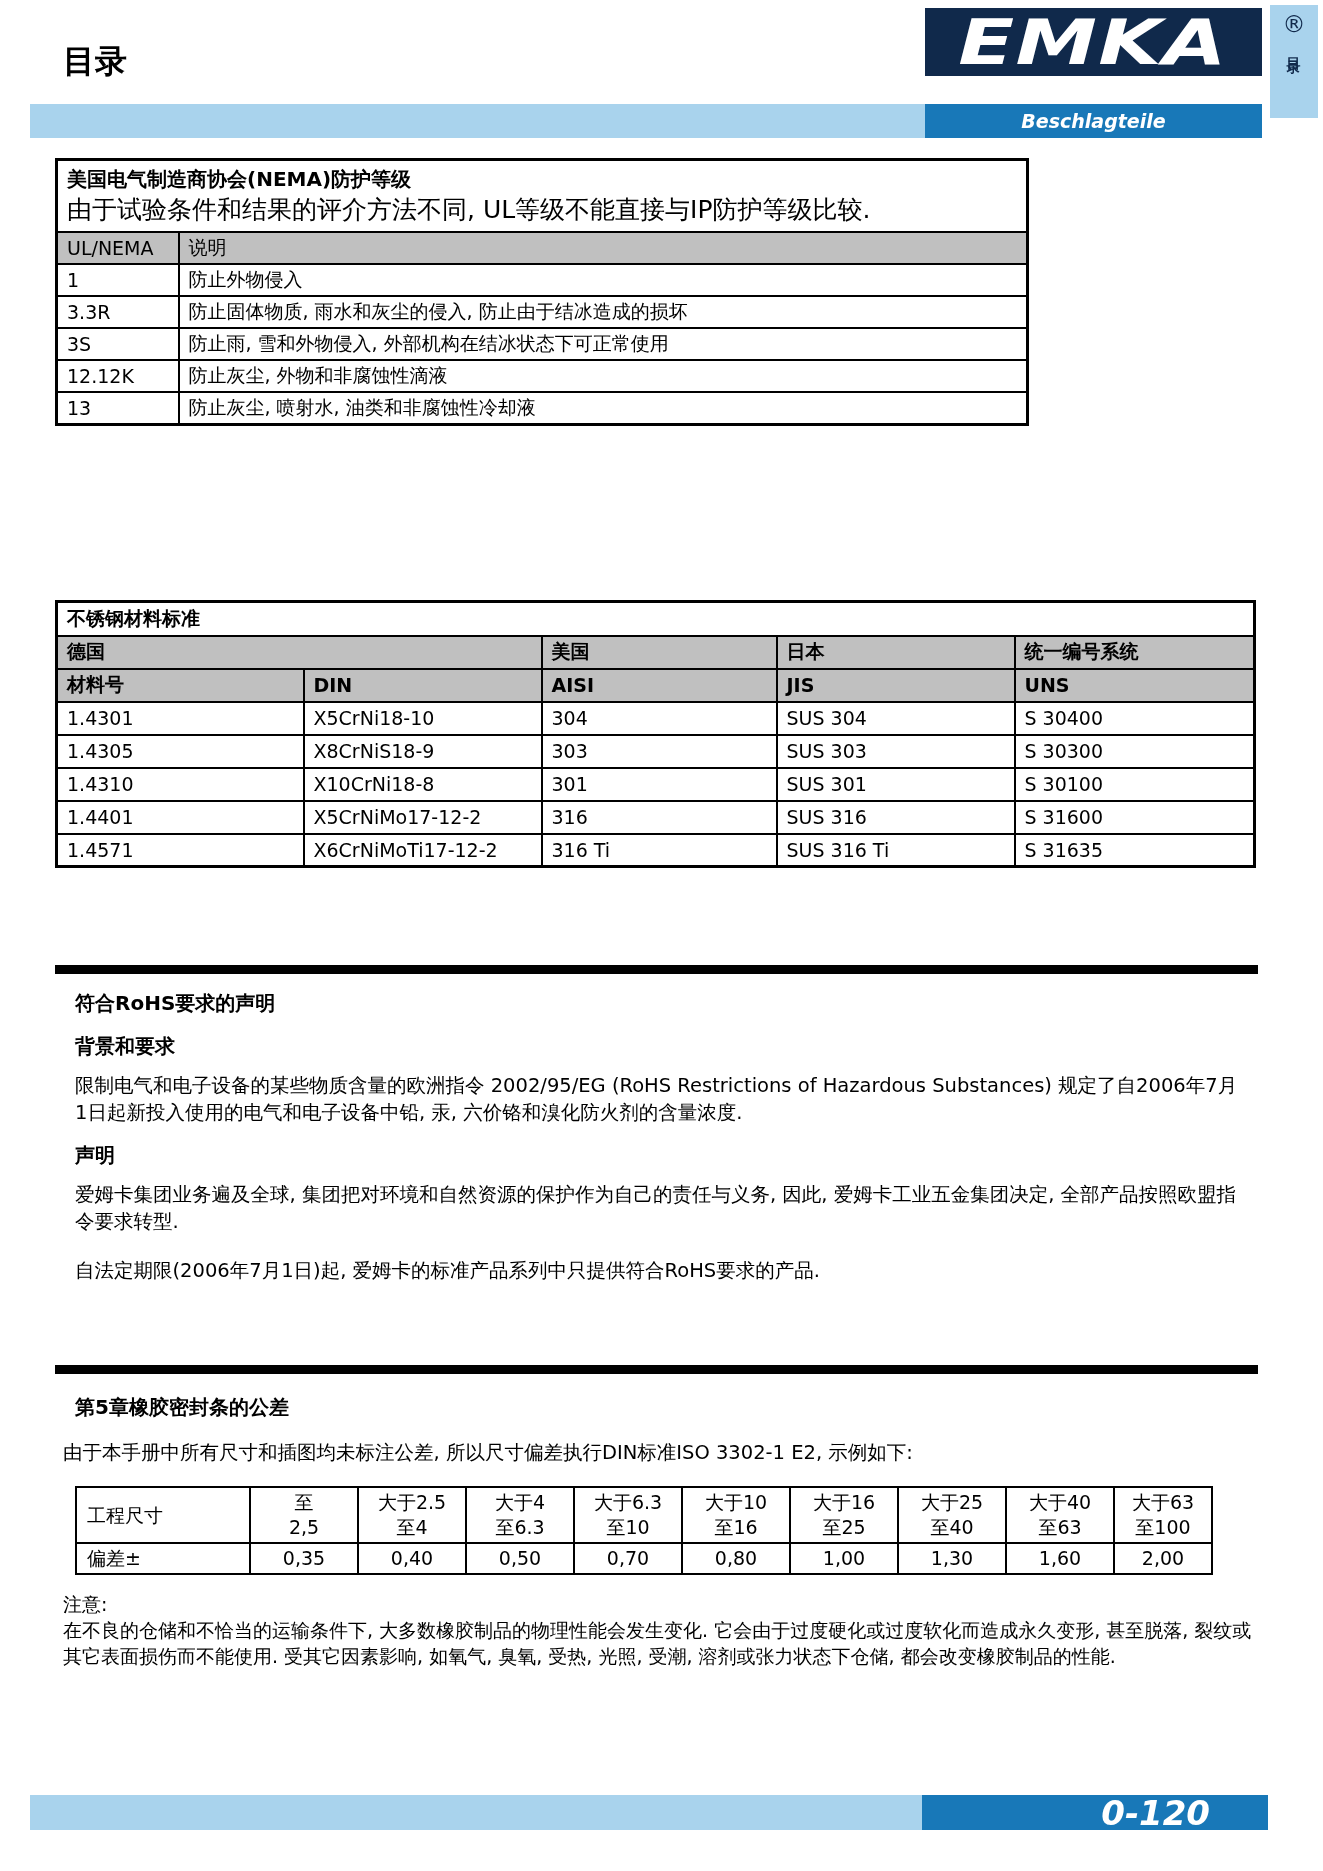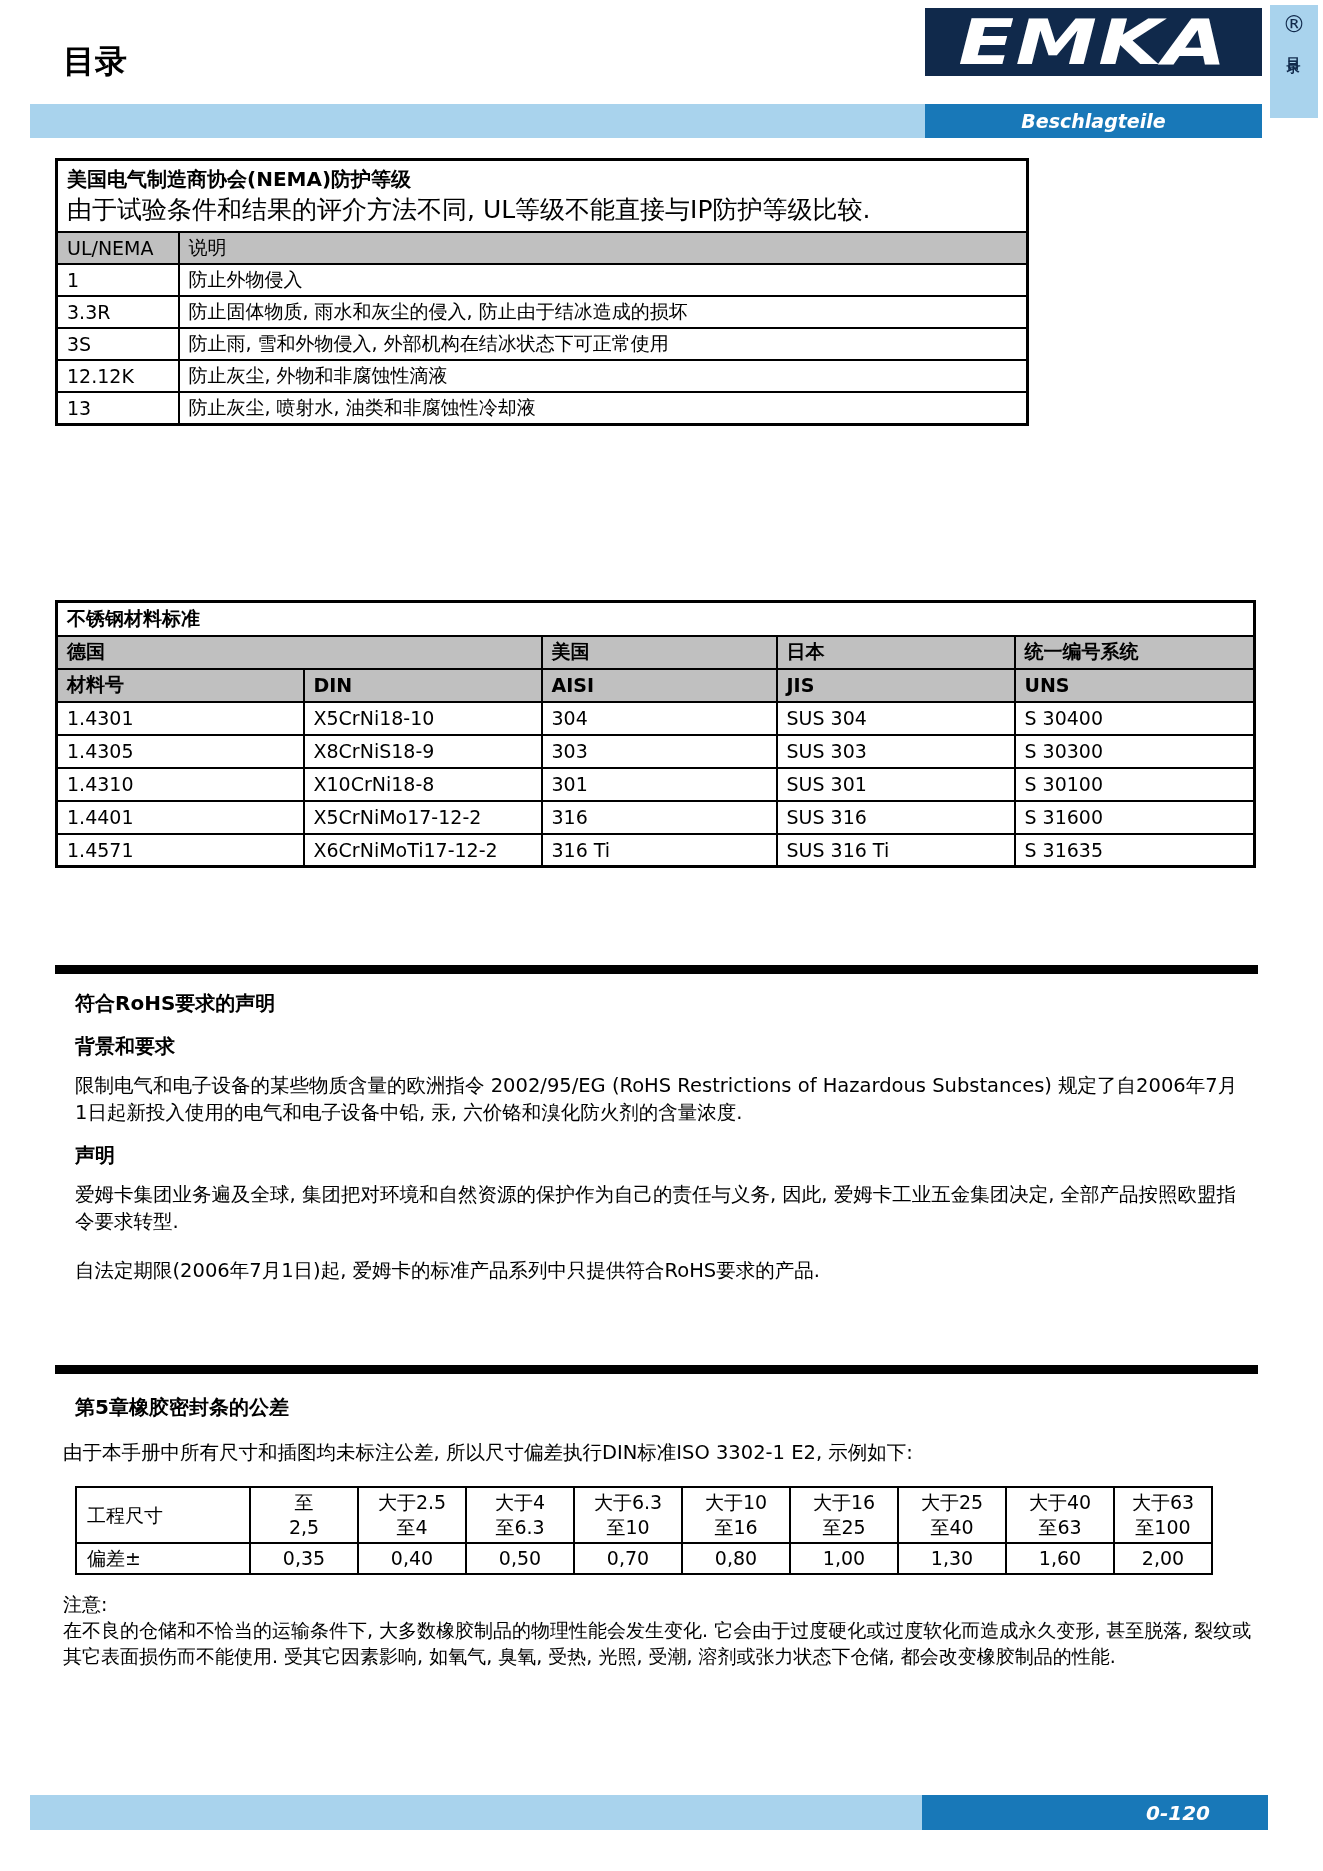--- a/index.html
+++ b/index.html
@@ -54,21 +54,21 @@
   .tol-table{margin:20px 0 8px 20px;width:1138px;font-size:19px;text-align:center;border:2px solid #000;}
   .tol-table td{border:2px solid #000;padding:2px 6px;white-space:pre-line;line-height:25px;}
   .tol-table .hrow td{height:52px;vertical-align:middle;}
   .tol-table .drow td{height:31px;}
   .tol-table .rowhead{text-align:left;padding-left:10px;vertical-align:middle;}
   .tol-note{font-size:19px;line-height:26px;margin:16px 0 0 8px;width:1190px;}
   .note-title{display:block;}
   
   .footer-bar{position:absolute;left:30px;top:1795px;width:892px;height:35px;background:var(--lightblue);}
   .footer-page{position:absolute;left:922px;top:1795px;width:346px;height:35px;background:var(--midblue);
-    color:#fff;font-style:italic;font-weight:bold;font-size:20px;display:flex;align-items:center;
+    color:#fff;font-style:italic;font-weight:bold;font-size:34px;display:flex;align-items:center;
     justify-content:flex-end;padding-right:58px;text-align:right;}
 </style>
 </head>
 <body>
 
 <div class="page">
 
   <div class="page-title">目录</div>
   <div class="header-bar"></div>
   <div class="logo-box">

